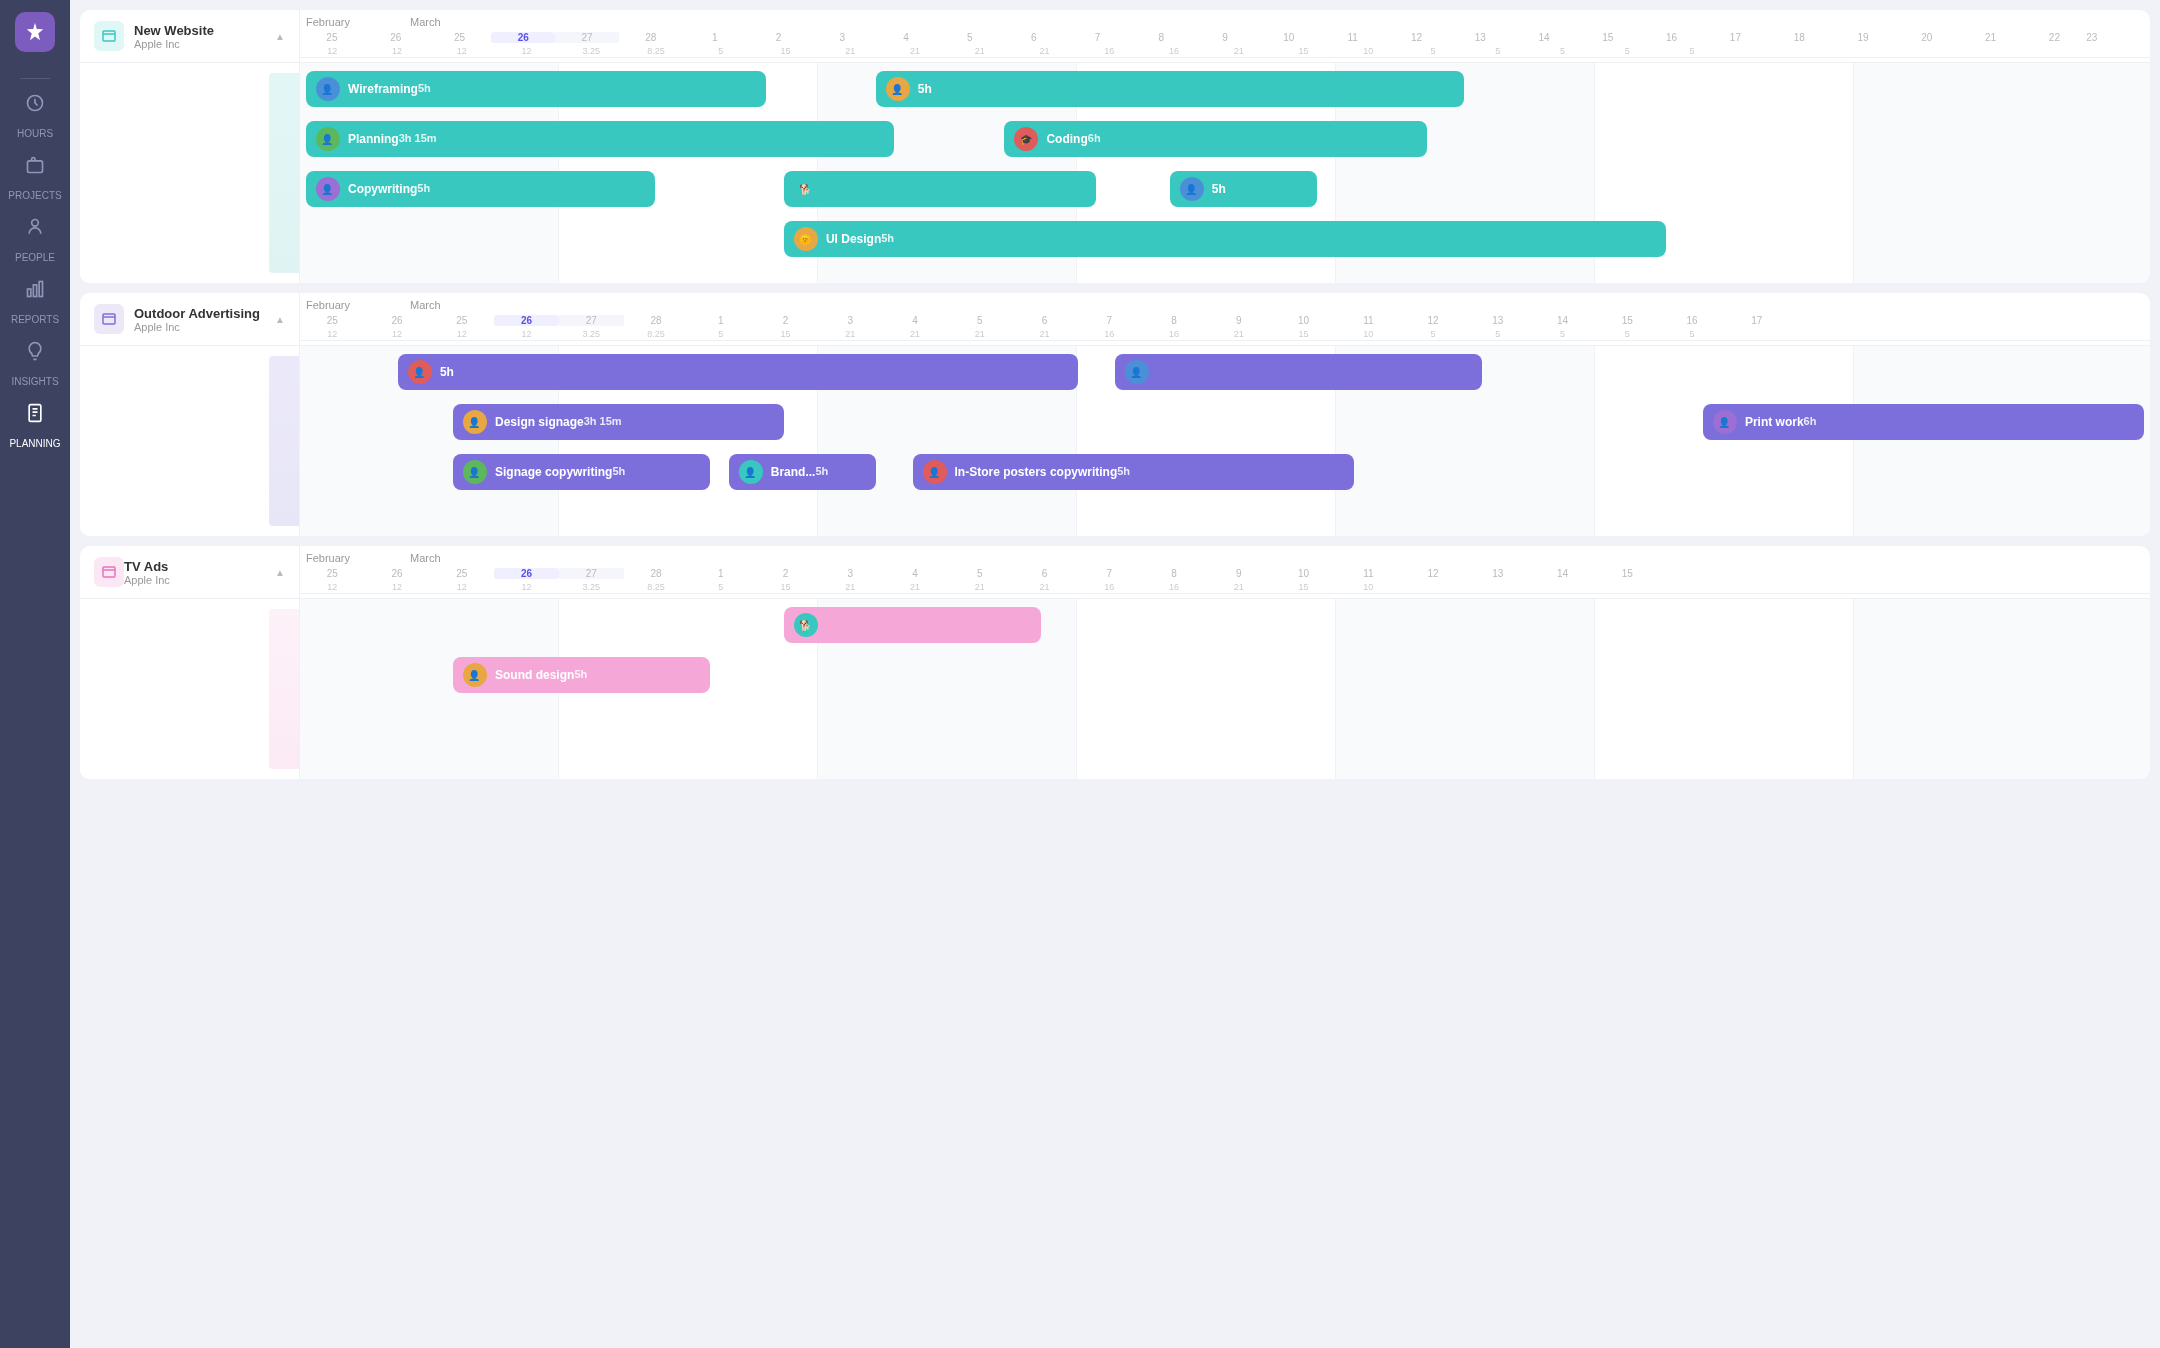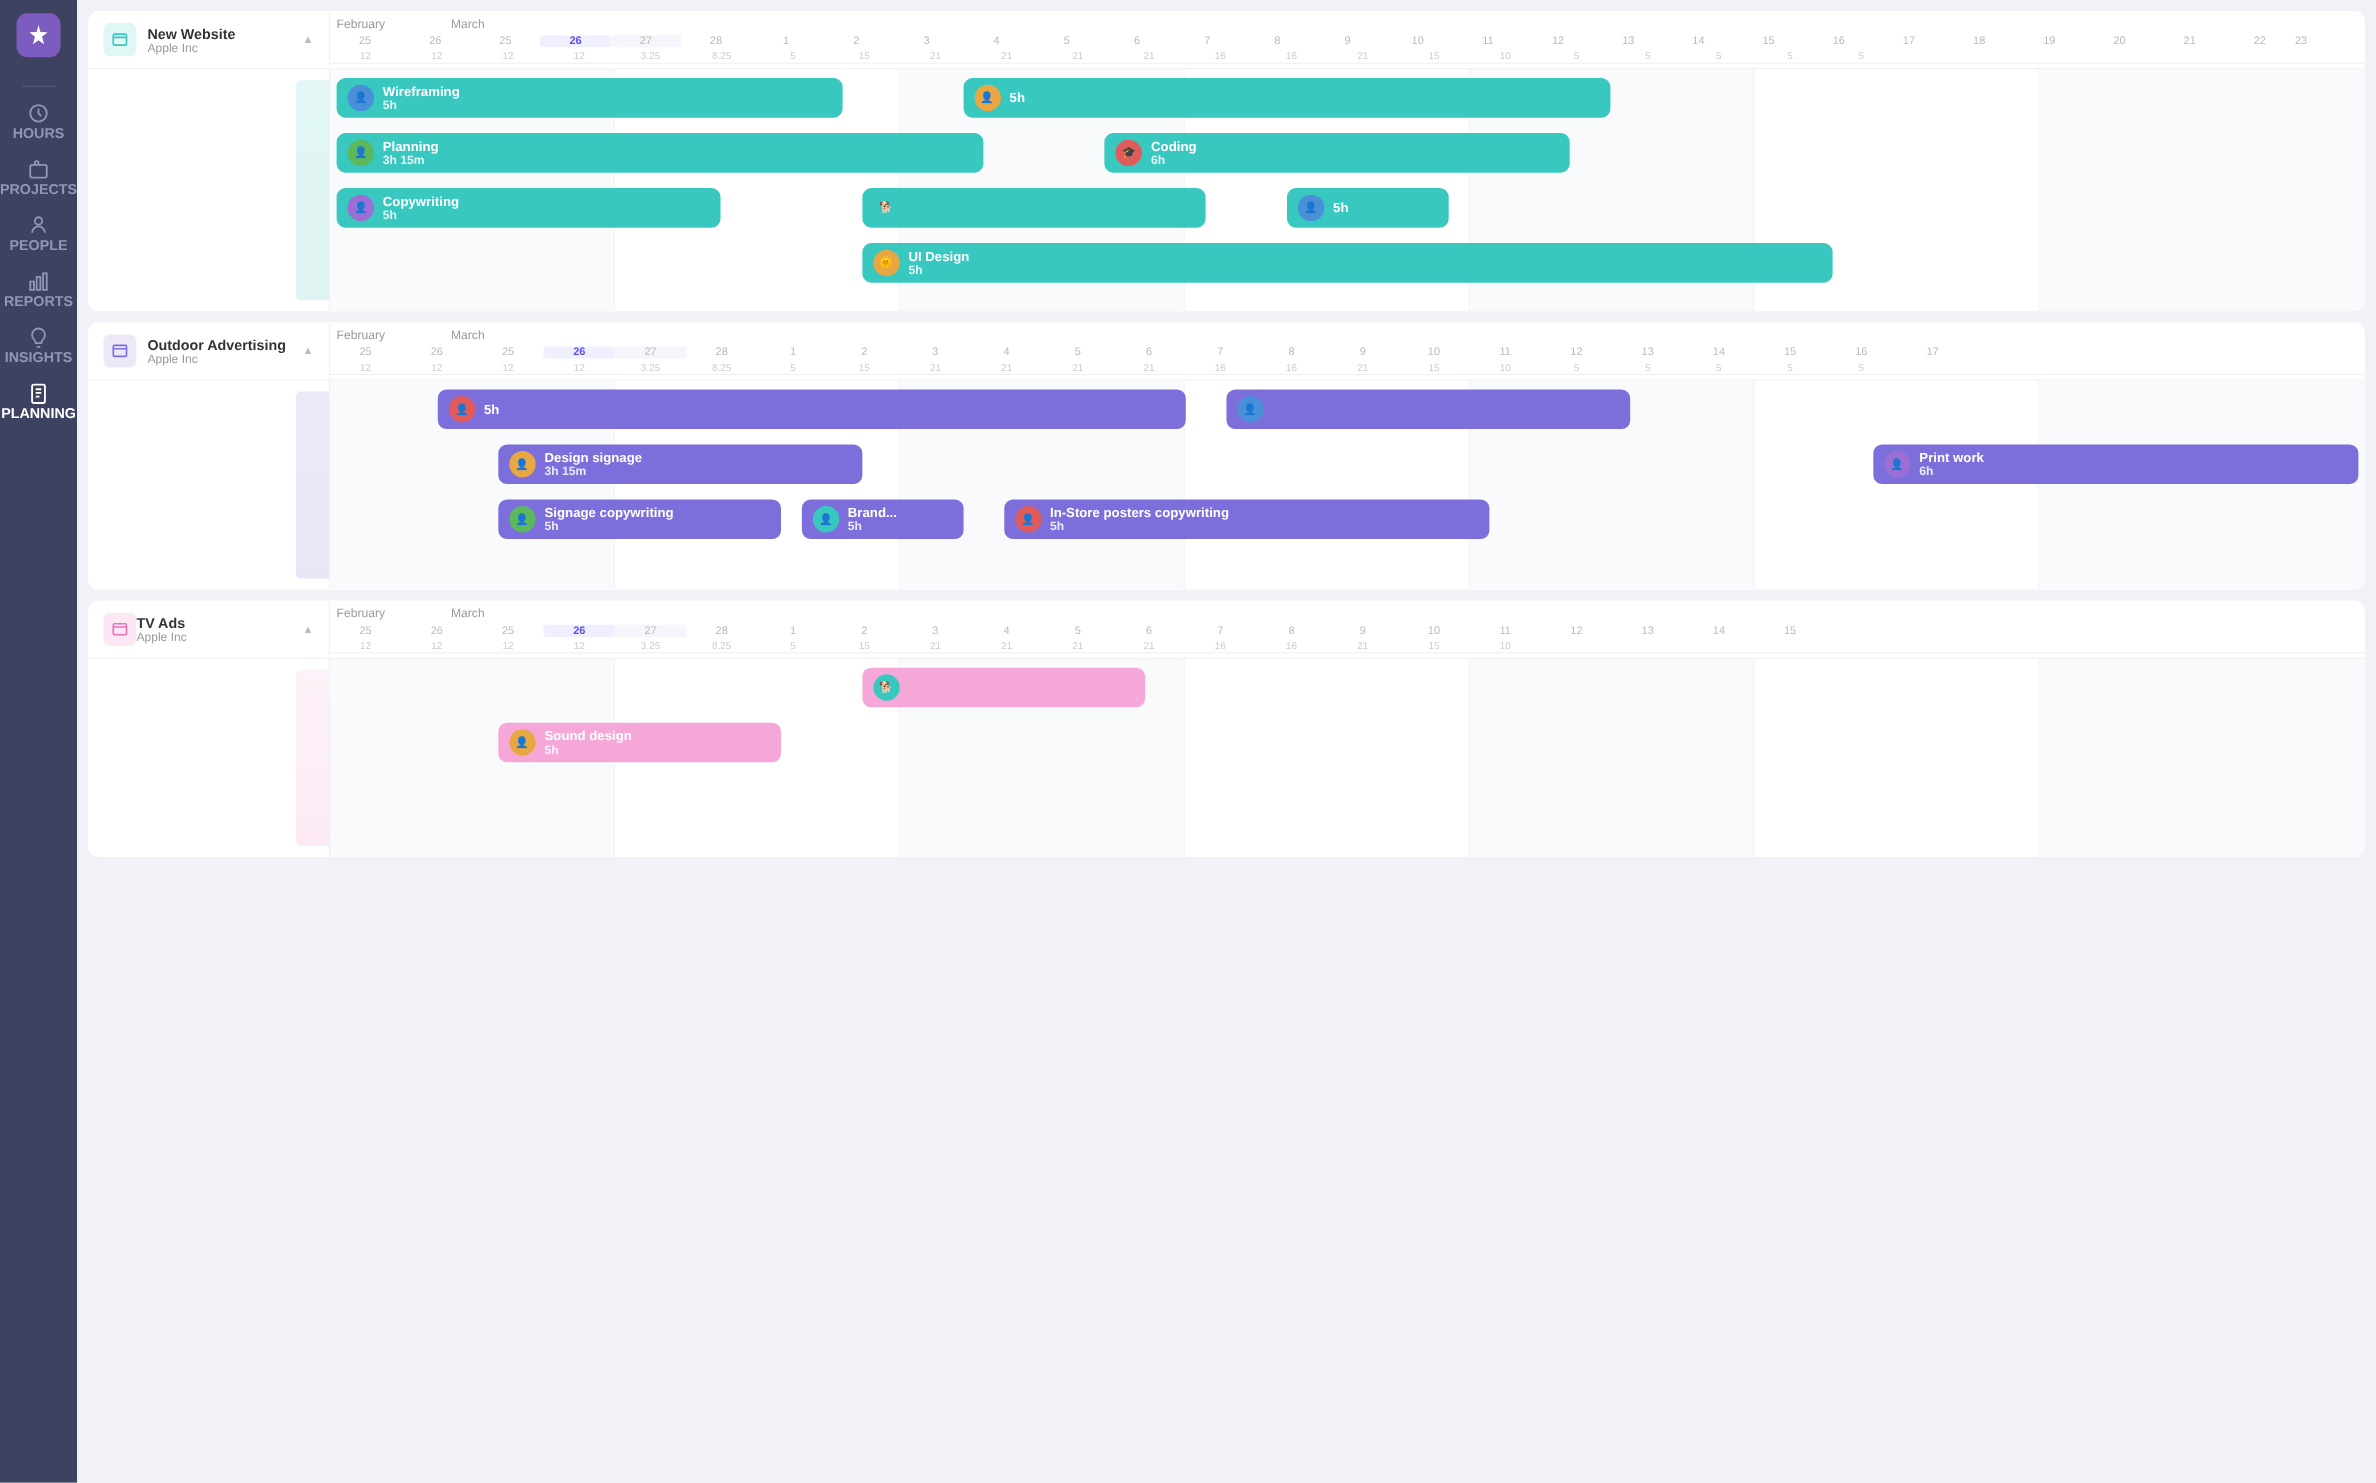--- a/index.html
+++ b/index.html
@@ -20,21 +20,21 @@
       background: #7c5cbf;
       border-radius: 10px;
       display: flex; align-items: center; justify-content: center;
       margin-bottom: 20px;
     }
     .sidebar-logo svg { width: 22px; height: 22px; fill: white; }
     .sidebar-divider { width: 30px; height: 1px; background: #555a7a; margin: 6px 0; }
     .sidebar-item {
       display: flex; flex-direction: column; align-items: center;
       padding: 8px 0; width: 100%; cursor: pointer;
-      color: #9096b8; font-size: 13px; gap: 0; font-weight: bold;
+      color: #9096b8; font-size: 10px; gap: 15px;
     }
     .sidebar-item.active { color: white; }
     .sidebar-item svg { width: 20px; height: 20px; }
 
     
     .main { flex: 1; display: flex; flex-direction: column; overflow: hidden; }
 
     
     .header {
       background: white;
@@ -97,21 +97,21 @@
     .task-bar.pink { background: #f5a8d8; color: white; }
 
     .task-avatar {
       width: 24px; height: 24px; border-radius: 50%;
       background: #fff3; flex-shrink: 0;
       display: flex; align-items: center; justify-content: center;
       font-size: 10px; overflow: hidden;
     }
     .task-name { font-size: 12px; font-weight: 600; }
     .task-duration { font-size: 11px; opacity: 0.85; }
-    .task-info { display: flex; flex-direction: column; }
+    .task-info { display: flex; flex-direction: row; }
 
     
     .av-blue { background: #4a90d9; }
     .av-orange { background: #e8a742; }
     .av-green { background: #5cb85c; }
     .av-red { background: #e05c5c; }
     .av-purple { background: #9b6fd4; }
     .av-teal { background: #38c8c0; }
   </style>
 </head>

